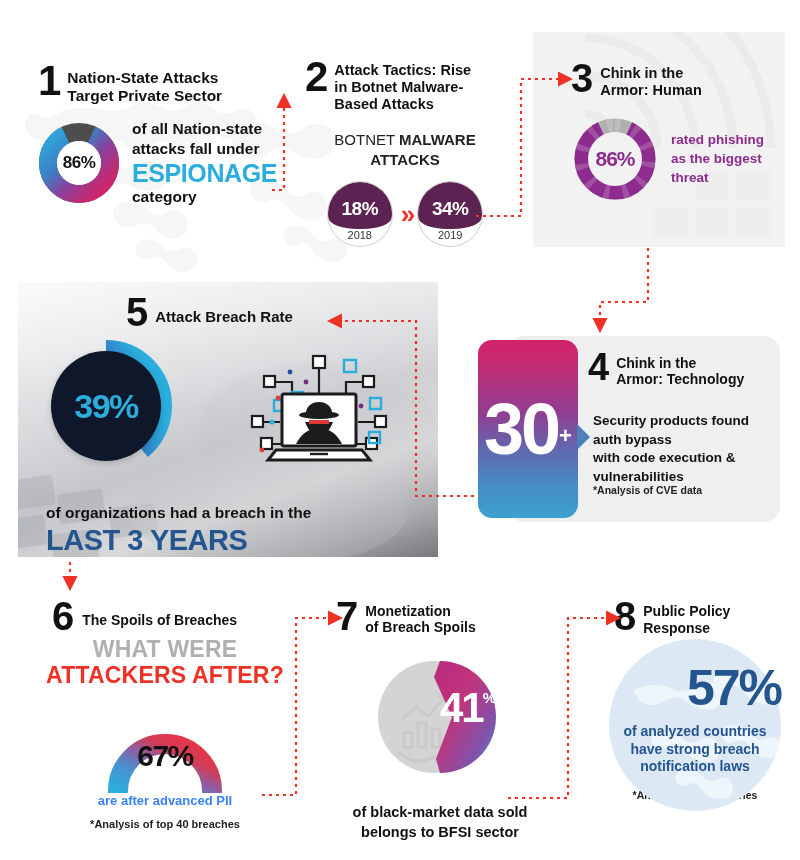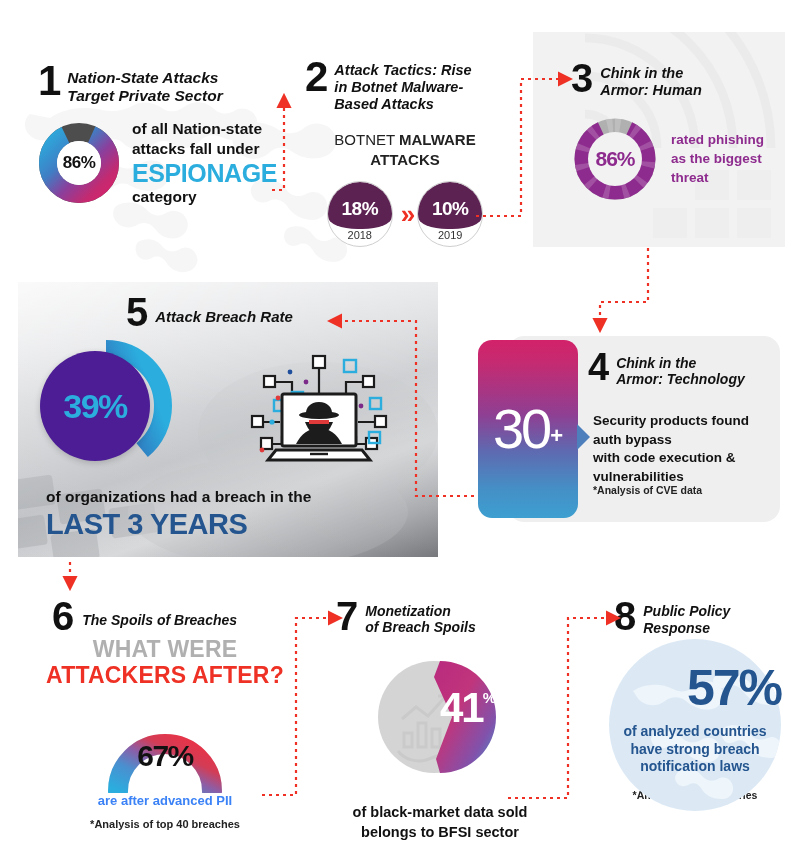--- a/index.html
+++ b/index.html
@@ -22,21 +22,21 @@
     position:absolute;right:0;top:0;width:210px;height:220px;opacity:.55;
   }
 
   
   .sec{position:absolute;}
   .num{
     font-weight:bold;color:#111;line-height:.9;
     letter-spacing:-2px;
   }
   .head{
-    font-weight:bold;color:#111;line-height:1.16;font-style:italic;
+    font-weight:bold;color:#111;line-height:1.16;
   }
 
   
   #sec1{left:38px;top:62px;width:250px;}
   #sec1 .row{display:flex;align-items:flex-start;gap:8px;}
   #sec1 .num{font-size:42px;}
   #sec1 .head{font-size:15.5px;padding-top:7px;}
   #sec1 .body{display:flex;align-items:center;gap:12px;margin-top:14px;}
   .donut1{position:relative;width:82px;height:82px;flex:none;}
   .donut1 .hole{
@@ -98,39 +98,39 @@
       linear-gradient(160deg,#f4f4f5 0%,#e3e4e6 18%,#cfd1d4 38%,#bdbfc3 55%,#d6d7d9 72%,#9fa1a5 88%,#6f7175 100%);
   }
   .photo-keys{position:absolute;inset:0;opacity:.55;}
   .photo-wash{position:absolute;inset:0;background:linear-gradient(180deg,rgba(255,255,255,.55) 0%,rgba(255,255,255,.18) 45%,rgba(255,255,255,.05) 100%);}
   #sec5 .content{position:relative;}
   #sec5 .hdr{display:flex;align-items:flex-start;gap:9px;padding:12px 0 0 108px;}
   #sec5 .num{font-size:40px;}
   #sec5 .head{font-size:15px;padding-top:14px;white-space:nowrap;}
   .gauge39{position:absolute;left:22px;top:58px;width:132px;height:132px;}
   .gauge39 .hole{
-    position:absolute;left:0;top:11px;width:110px;height:110px;border-radius:50%;
-    background:#4c1d95;box-shadow:0 2px 6px rgba(0,0,0,.18);
+    position:absolute;left:11px;top:11px;width:110px;height:110px;border-radius:50%;
+    background:#0f172a;box-shadow:0 2px 6px rgba(0,0,0,.18);
     display:flex;align-items:center;justify-content:center;
     font-size:34px;font-weight:bold;color:#2badde;letter-spacing:-1.5px;
   }
   .hacker{position:absolute;left:218px;top:68px;width:166px;height:130px;}
-  #sec5 .foot{position:absolute;left:28px;top:206px;}
+  #sec5 .foot{position:absolute;left:28px;top:222px;}
   #sec5 .foot .l1{font-size:15.5px;font-weight:bold;color:#111;}
   #sec5 .foot .l2{font-size:29px;font-weight:bold;color:#24558f;letter-spacing:-.5px;margin-top:2px;}
 
   
   #sec4{left:478px;top:336px;width:302px;height:186px;}
   .card4{position:absolute;left:30px;top:0;width:272px;height:186px;background:#efeff0;border-radius:16px;}
   .bigbox{
     position:absolute;left:0;top:4px;width:100px;height:178px;border-radius:14px;
     background:linear-gradient(180deg,#d2226a 0%,#c62a70 12%,#8f3f93 42%,#5f69b0 62%,#4490c6 84%,#3d9fd0 100%);
     display:flex;align-items:center;justify-content:center;
   }
-  .bigbox .n{font-size:56px;font-weight:normal;color:#fff;letter-spacing:-3px;line-height:1;}
+  .bigbox .n{font-size:72px;font-weight:bold;color:#fff;letter-spacing:-3px;line-height:1;}
   .bigbox .plus{font-size:22px;font-weight:bold;color:#fff;align-self:center;margin-left:1px;margin-top:14px;}
   .bigbox .notch{
     position:absolute;right:-12px;top:84px;width:0;height:0;
     border-top:13px solid transparent;border-bottom:13px solid transparent;
     border-left:13px solid #4c7fbc;
   }
   #sec4 .row{position:absolute;left:110px;top:14px;display:flex;align-items:flex-start;gap:9px;}
   #sec4 .num{font-size:38px;}
   #sec4 .head{font-size:14px;padding-top:5px;}
   #sec4 .desc{position:absolute;left:115px;top:76px;width:170px;font-size:13.5px;font-weight:bold;line-height:1.38;color:#111;}
@@ -255,21 +255,21 @@
             <div class="fill"></div>
           </div>
         <div class="pct">18%</div>
         <div class="yr">2018</div>
       </div>
       <div class="chev">»</div>
       <div class="bubble">
         <div class="disc">
             <div class="fill"></div>
           </div>
-        <div class="pct">10%</div>
+        <div class="pct">34%</div>
         <div class="yr">2019</div>
       </div>
     </div>
   </div>
 
   <div class="sec" id="sec3">
     <svg class="panel3-watermark" viewBox="0 0 210 220">
       <g fill="none" stroke="#e7e7e7" stroke-width="9">
         <path d="M10 6 A110 110 0 0 1 120 116"></path>
         <path d="M10 44 A72 72 0 0 1 82 116"></path>

